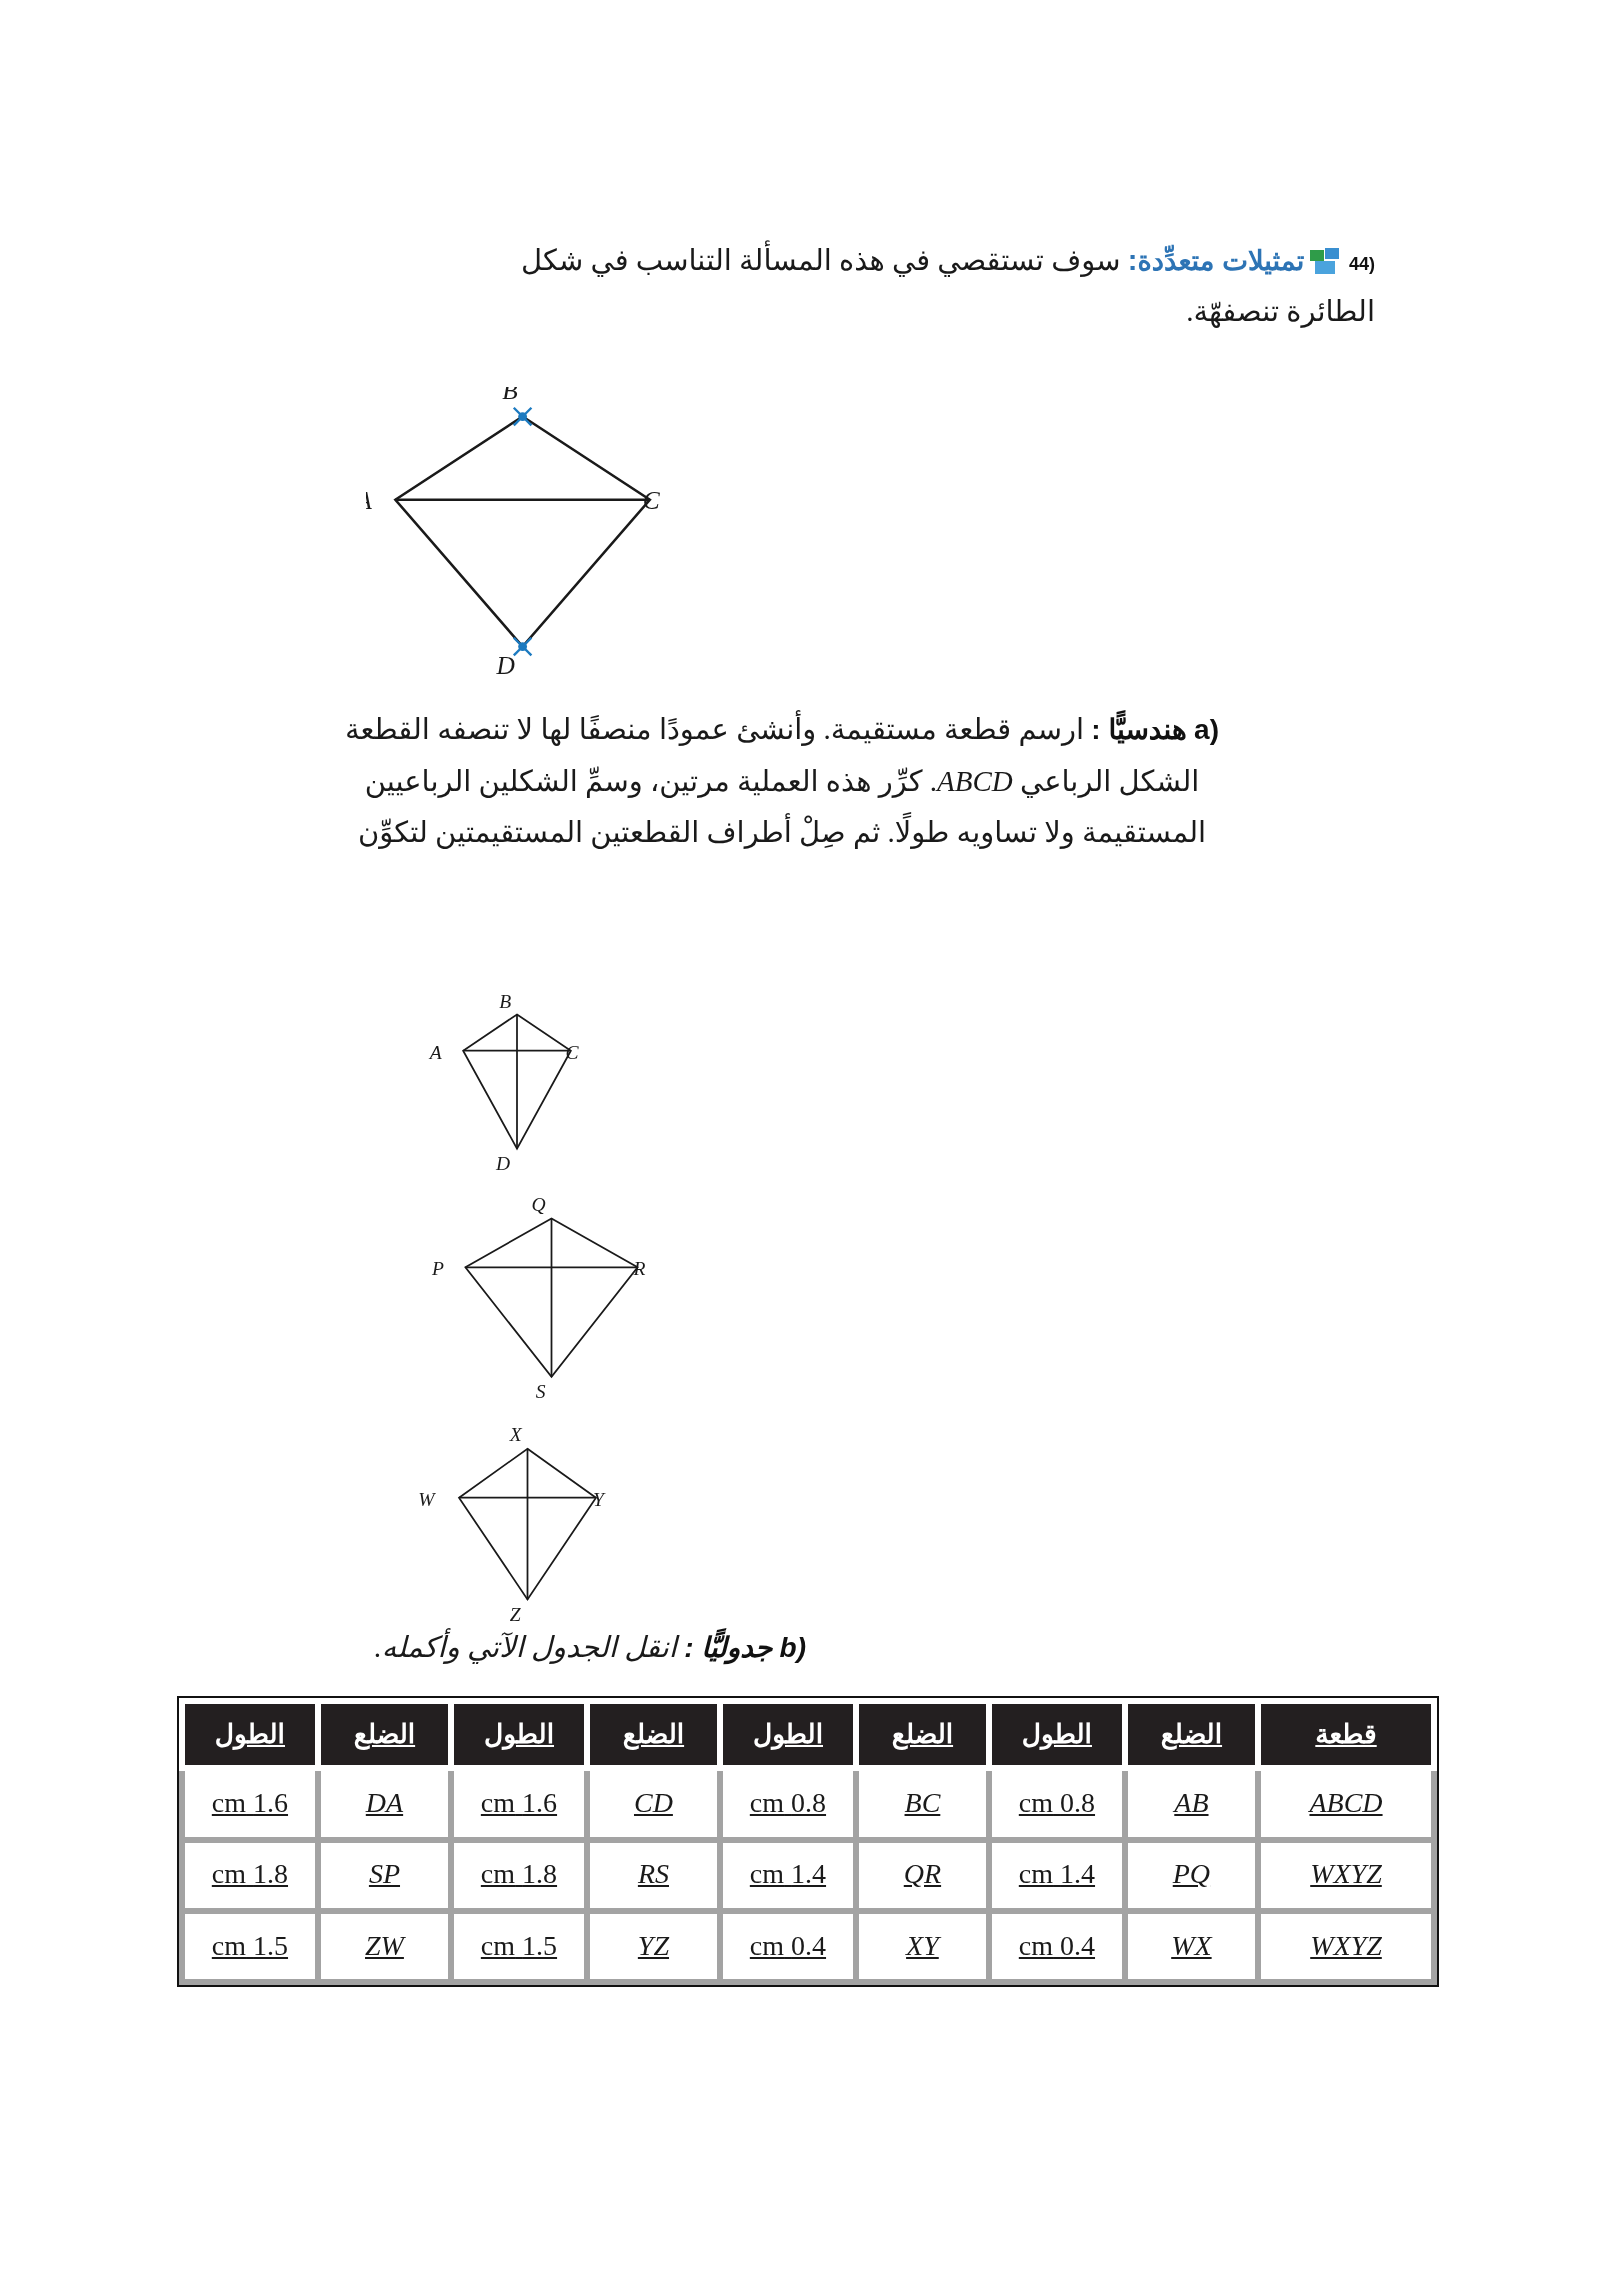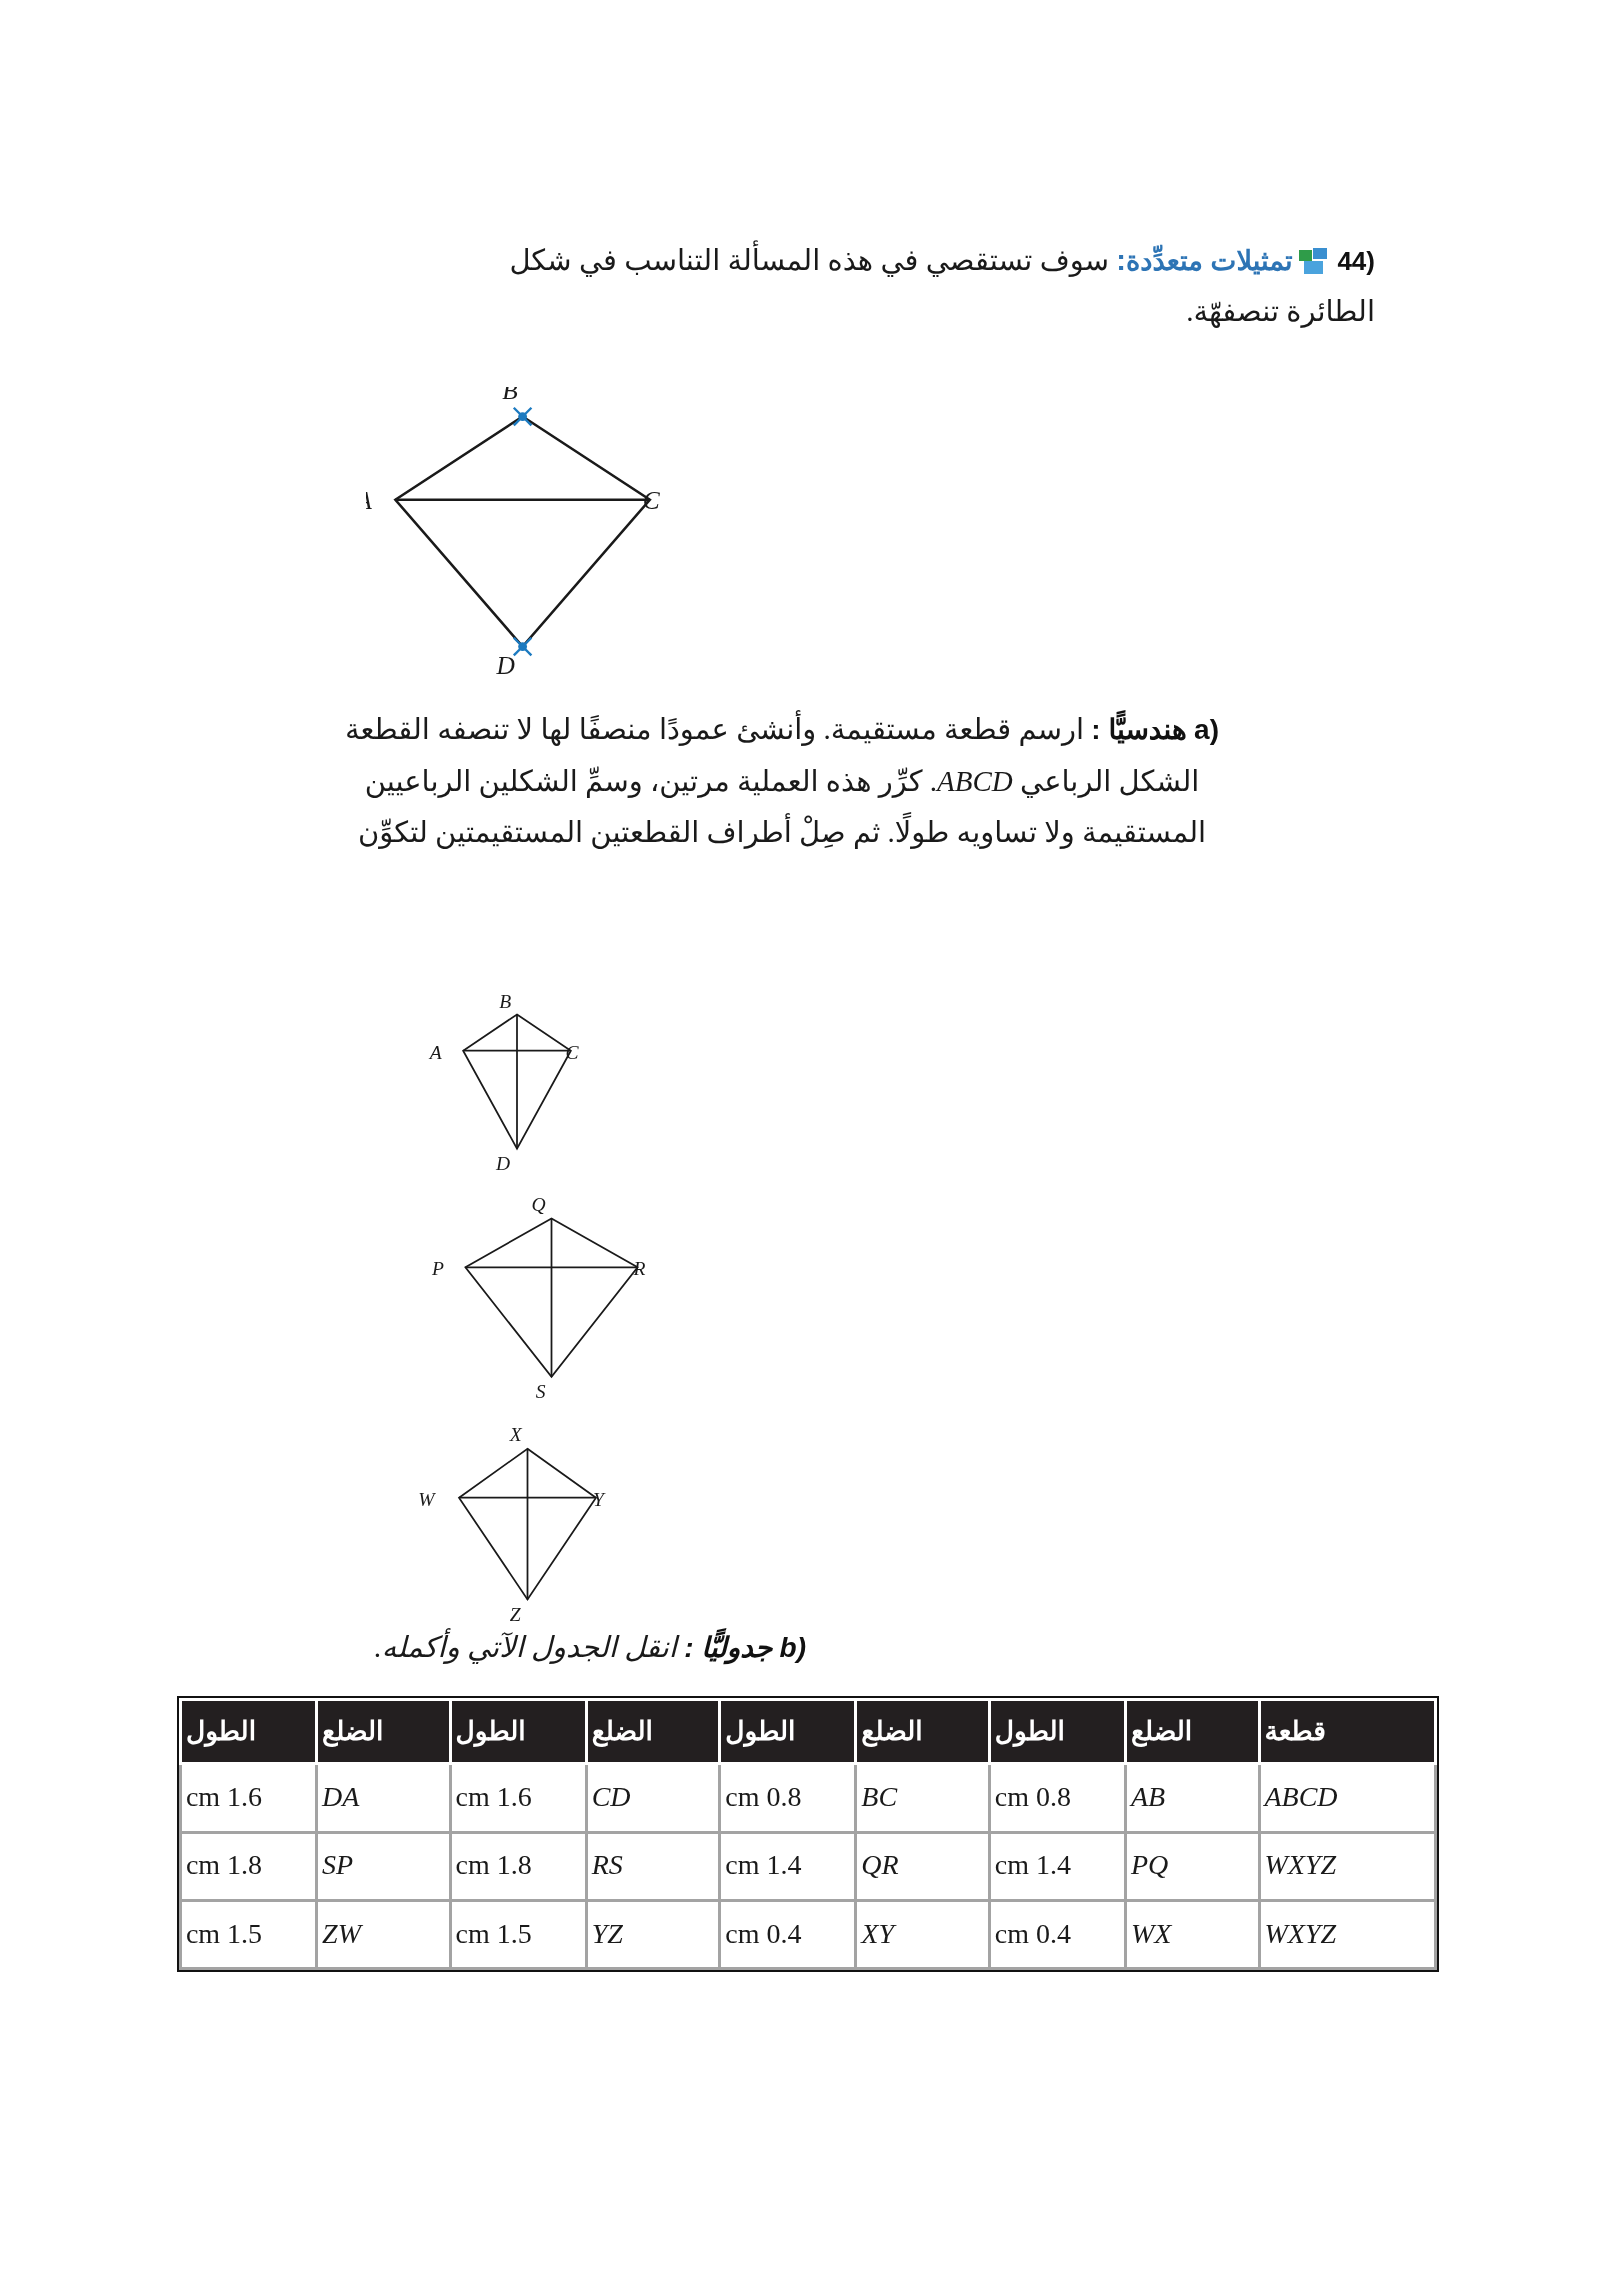--- a/index.html
+++ b/index.html
@@ -32,21 +32,21 @@
   }
   .problem-line {
     display: block;
     font-size: 29px;
     line-height: 1.75;
     color: #1a1a1a;
   }
   .problem-number {
     font-family: "Liberation Sans", sans-serif;
     font-weight: bold;
-    font-size: 26px;
+    font-size: 18px;
     color: #111;
     margin-left: 7.8px;
   }
   .mr-icon {
     display: inline-block;
     width: 29px;
     height: 27.4px;
     vertical-align: -4.9px;
     margin-left: 5.9px;
     margin-right: 2px;
@@ -126,23 +126,24 @@
     width: 1258px;
     direction: rtl;
   }
   table.data {
     border-collapse: collapse;
     width: 100%;
     table-layout: fixed;
     background: #fff;
   }
   table.data th, table.data td {
-    border: 3px solid #a3a3a3;
-    text-align: left;
+    border: 6px solid #a3a3a3;
+    text-align: center;
     vertical-align: middle;
+    text-decoration: underline;
   }
   table.data thead th {
     background: #231f20;
     color: #ffffff;
     font-family: "Liberation Sans", sans-serif;
     font-weight: bold;
     font-size: 26.5px;
     padding: 13.7px 3.9px 15.7px;
     border-color: #ffffff;
   }

